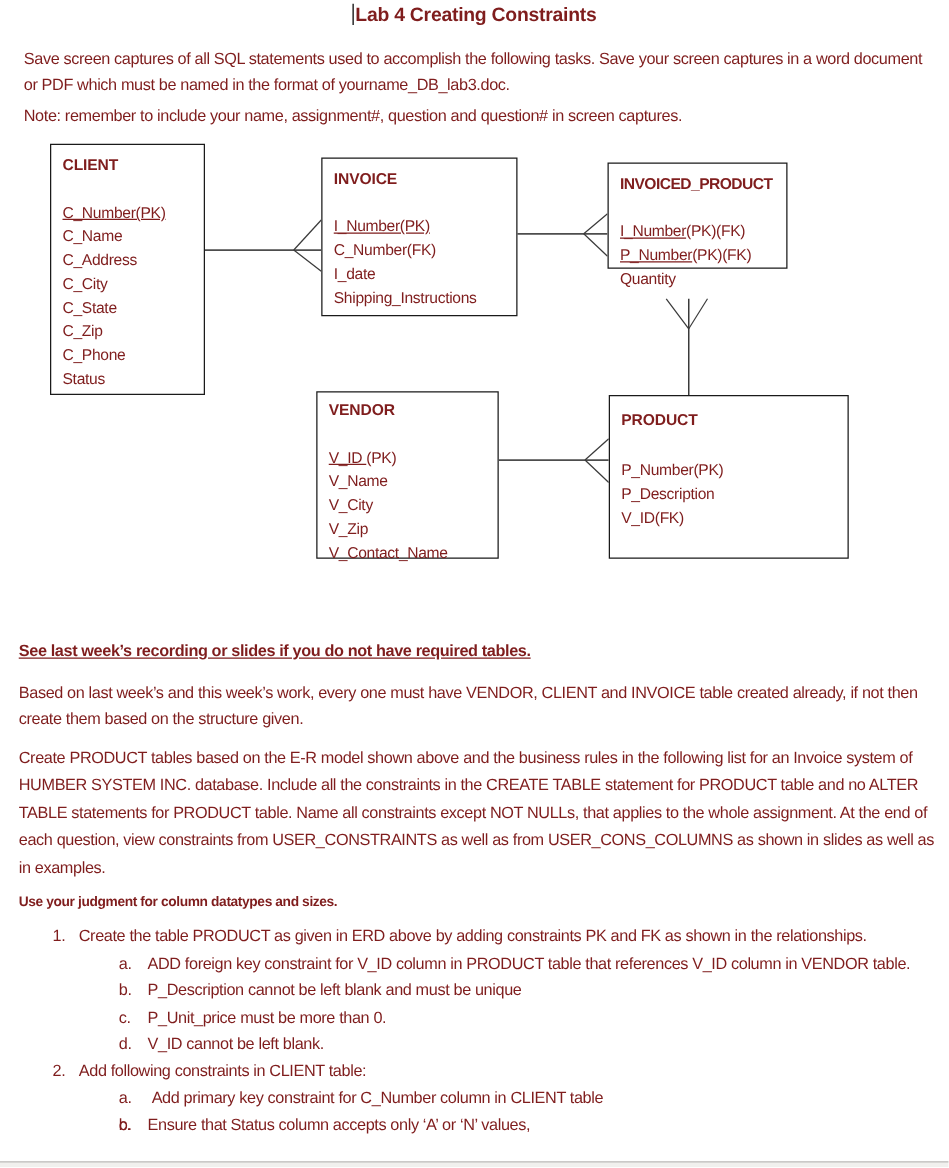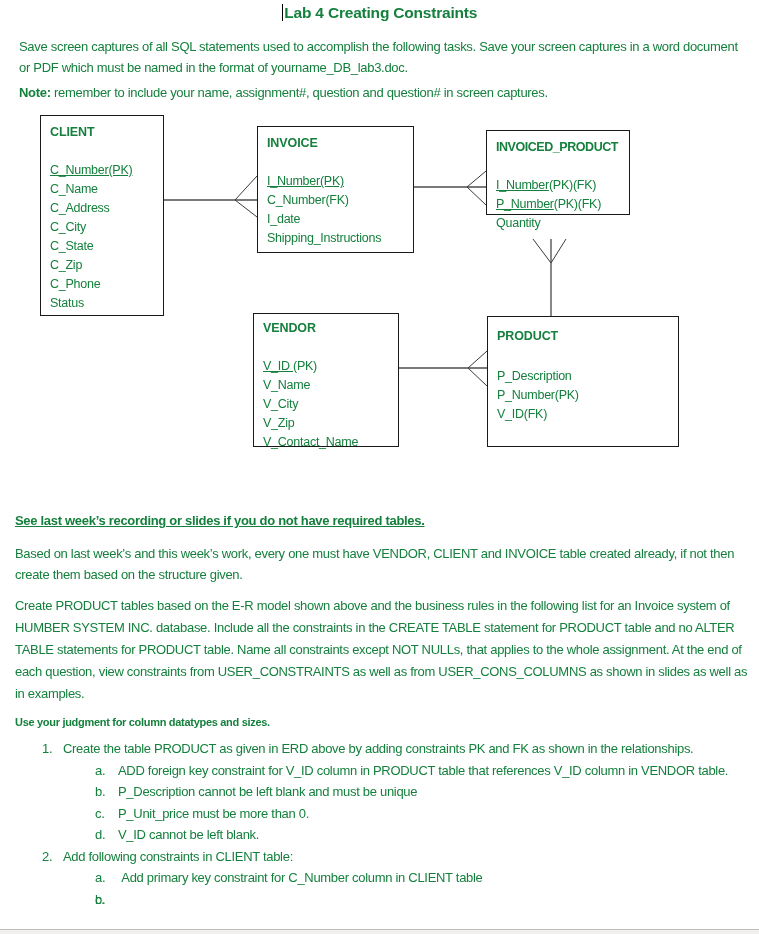--- a/index.html
+++ b/index.html
@@ -1,28 +1,28 @@
 <!DOCTYPE html>
 <html><head>
 <meta charset="utf-8">
 <style>
   html,body{margin:0;padding:0;background:#fff;}
   .page{
     position:relative;width:759px;height:934px;background:#ffffff;overflow:hidden;
-    font-family:"Liberation Sans",sans-serif;color:#15803d;
+    font-family:"Liberation Sans",sans-serif;color:#7f1d1d;
     font-size:13px;line-height:21px;letter-spacing:-0.3px;
   }
   .abs{position:absolute;}
   
   .title-row{left:0;top:2px;width:759px;text-align:center;font-size:15.5px;font-weight:bold;letter-spacing:-0.2px;line-height:22px;}
   .caret{display:inline-block;width:1.5px;height:17px;background:#000;vertical-align:-3px;margin-right:1px;}
   
   .intro{left:15px;top:32px;width:731px;}
   .intro p{margin:4px;}
-  .note-label{font-weight:bold;}
+  .note-label{font-weight:normal;}
   
   .diagram{left:0;top:108px;width:759px;height:400px;}
   .connectors{position:absolute;left:0;top:0;width:759px;height:400px;}
   .entity{
     position:absolute;border:1px solid #1a1a1a;background:#fff;
     padding:7px 9px 0 9px;box-sizing:border-box;
     font-size:12.5px;letter-spacing:-0.25px;line-height:19px;
   }
   .entity .etitle{font-weight:bold;letter-spacing:-0.1px;white-space:nowrap;}
   .entity .attrs{margin-top:19px;}
@@ -136,22 +136,22 @@
         <div class="attr"><span class="u"></span><span>V_Name</span></div>
         <div class="attr"><span class="u"></span><span>V_City</span></div>
         <div class="attr"><span class="u"></span><span>V_Zip</span></div>
         <div class="attr"><span class="u"></span><span>V_Contact_Name</span></div>
       </div>
     </div>
 
     <div class="entity e-product">
       <div class="etitle">PRODUCT</div>
       <div class="attrs">
+        <div class="attr"><span class="u"></span><span>P_Number(PK)</span></div>
         <div class="attr"><span class="u"></span><span>P_Description</span></div>
-        <div class="attr"><span class="u"></span><span>P_Number(PK)</span></div>
         <div class="attr"><span class="u"></span><span>V_ID(FK)</span></div>
       </div>
     </div>
   </div>
 
   <div class="abs see-heading">See last week’s recording or slides if you do not have required tables.</div>
 
   <div class="abs para1">Based on last week’s and this week’s work, every one must have VENDOR, CLIENT and INVOICE table created already, if not then create them based on the structure given.</div>
   <div class="abs para2">Create PRODUCT tables based on the E-R model shown above and the business rules in the following list for an Invoice system of HUMBER SYSTEM INC. database. Include all the constraints in the CREATE TABLE statement for PRODUCT table and no ALTER TABLE statements for PRODUCT table. Name all constraints except NOT NULLs, that applies to the whole assignment. At the end of each question, view constraints from USER_CONSTRAINTS as well as from USER_CONS_COLUMNS as shown in slides as well as in examples.</div>
 
@@ -184,18 +184,19 @@
     </div>
     <div class="trow lvl2">
       <span class="marker">a.</span>
       <span class="pre"> Add primary key constraint for C_Number column in CLIENT table</span>
     </div>
     <div class="trow lvl2">
       <span class="marker">b.</span>
     </div>
     <div class="trow lvl2">
       <span class="marker">c.</span>
+      <span class="pre">Ensure that Status column accepts only ‘A’ or ‘N’ values,</span>
     </div>
   </div>
 
   <div class="abs bottom-strip"></div>
 
 </div>
 
 </body></html>

